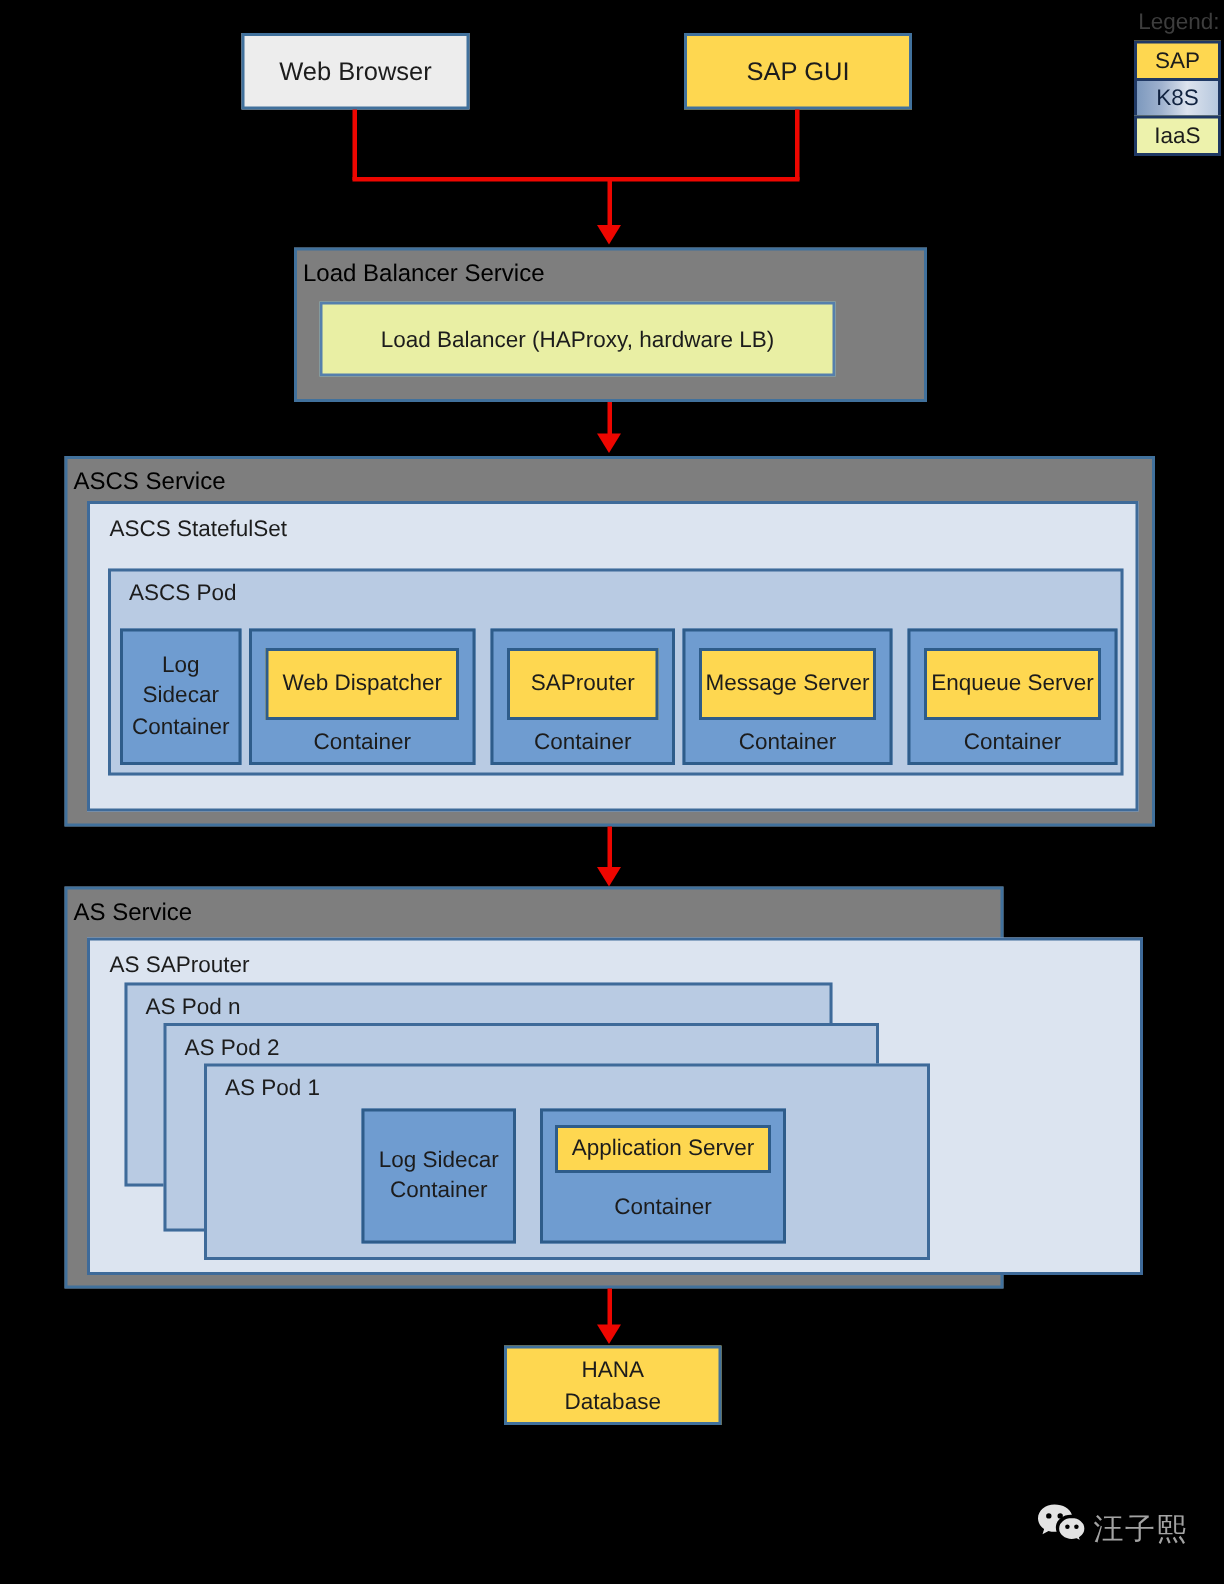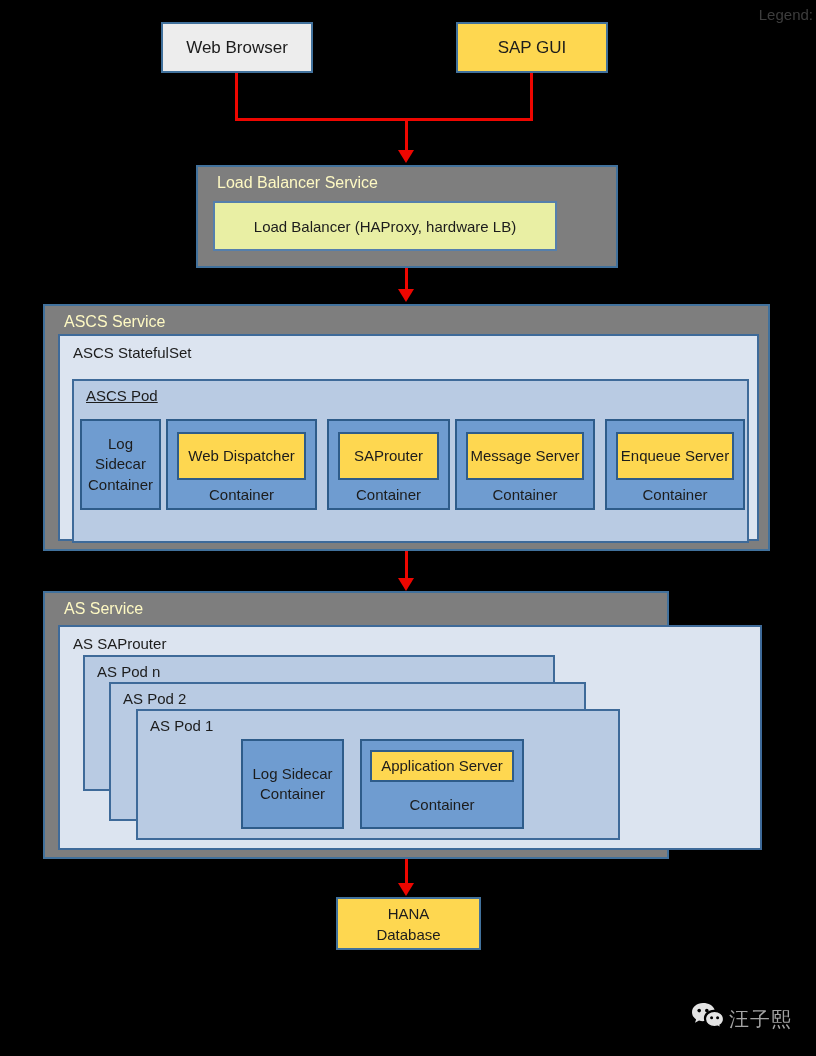--- a/index.html
+++ b/index.html
@@ -21,21 +21,21 @@
   .sw-k8s{background:linear-gradient(90deg,#7D99BE 0%,#9FB2CE 30%,#DCE3EE 62%,#B7C8DE 100%);color:#10223F;}
   .sw-iaas{background:#EDF2AC;}
 
   
   .rline{position:absolute;background:#EE0600;}
   .ahead{position:absolute;width:0;height:0;border-left:8px solid transparent;
          border-right:8px solid transparent;border-top:13px solid #EE0600;}
 
   
   .gray-box{background:#7E7E7E;border:2px solid #41719C;}
-  .tier-label{font-size:16px;color:#fef9c3;padding:7px 0 0 19px;}
+  .tier-label{font-size:16px;color:#000000;padding:7px 0 0 4px;}
   .light-box{background:#DCE4F0;border:2px solid #3E6A99;}
   .light-label{font-size:15px;padding:8px 0 0 13px;}
   .pod-box{background:#B9CBE3;border:2px solid #3E6A99;}
   .pod-label{font-size:15px;padding:6px 0 0 12px;}
 
   
   .cbox{background:#6F9CD0;border:2px solid #2E5C8A;}
   .sidecar{display:flex;align-items:center;justify-content:center;text-align:center;
            font-size:15px;line-height:1.35;padding:2px;}
   .chip{background:#FED750;border:2px solid #2E5C8A;display:flex;align-items:center;
@@ -61,20 +61,31 @@
 <div class="canvas">
 
   <div class="abs client wb" style="left:161px;top:22px;width:152px;height:51px;">
     <span>Web Browser</span>
   </div>
   <div class="abs client sap-fill" style="left:456px;top:22px;width:152px;height:51px;">
     <span>SAP GUI</span>
   </div>
 
   <div class="abs legend-title" style="left:740px;top:6px;width:73px;">Legend:</div>
+  <div class="abs" style="left:756px;top:27px;">
+    <div class="swatch sw-sap">
+      <span>SAP</span>
+    </div>
+    <div class="swatch sw-k8s">
+      <span>K8S</span>
+    </div>
+    <div class="swatch sw-iaas">
+      <span>IaaS</span>
+    </div>
+  </div>
 
   <div class="rline" style="left:235px;top:73px;width:3px;height:47px;"></div>
   <div class="rline" style="left:530px;top:73px;width:3px;height:47px;"></div>
   <div class="rline" style="left:235px;top:118px;width:298px;height:3px;"></div>
   <div class="rline" style="left:405px;top:118px;width:3px;height:33px;"></div>
   <div class="ahead" style="left:398px;top:150px;"></div>
 
   <div class="abs gray-box" style="left:196px;top:165px;width:422px;height:103px;">
     <div class="tier-label">Load Balancer Service</div>
     <div class="abs green-box" style="left:15px;top:34px;width:344px;height:50px;">
@@ -82,21 +93,21 @@
     </div>
   </div>
 
   <div class="rline" style="left:405px;top:268px;width:3px;height:22px;"></div>
   <div class="ahead" style="left:398px;top:289px;"></div>
 
   <div class="abs gray-box" style="left:43px;top:304px;width:727px;height:247px;">
     <div class="tier-label">ASCS Service</div>
     <div class="abs light-box" style="left:13px;top:28px;width:701px;height:207px;">
       <div class="light-label">ASCS StatefulSet</div>
-      <div class="abs pod-box" style="left:12px;top:43px;width:677px;height:164px;text-decoration:underline;">
+      <div class="abs pod-box" style="left:12px;top:43px;width:677px;height:138px;">
         <div class="pod-label">ASCS Pod</div>
 
         <div class="abs cbox sidecar" style="left:6px;top:38px;width:81px;height:91px;">
           <span>Log Sidecar Container</span>
         </div>
 
         <div class="abs cbox" style="left:92px;top:38px;width:151px;height:91px;">
           <div class="chip">Web Dispatcher</div>
           <div class="cont-label">Container</div>
         </div>

